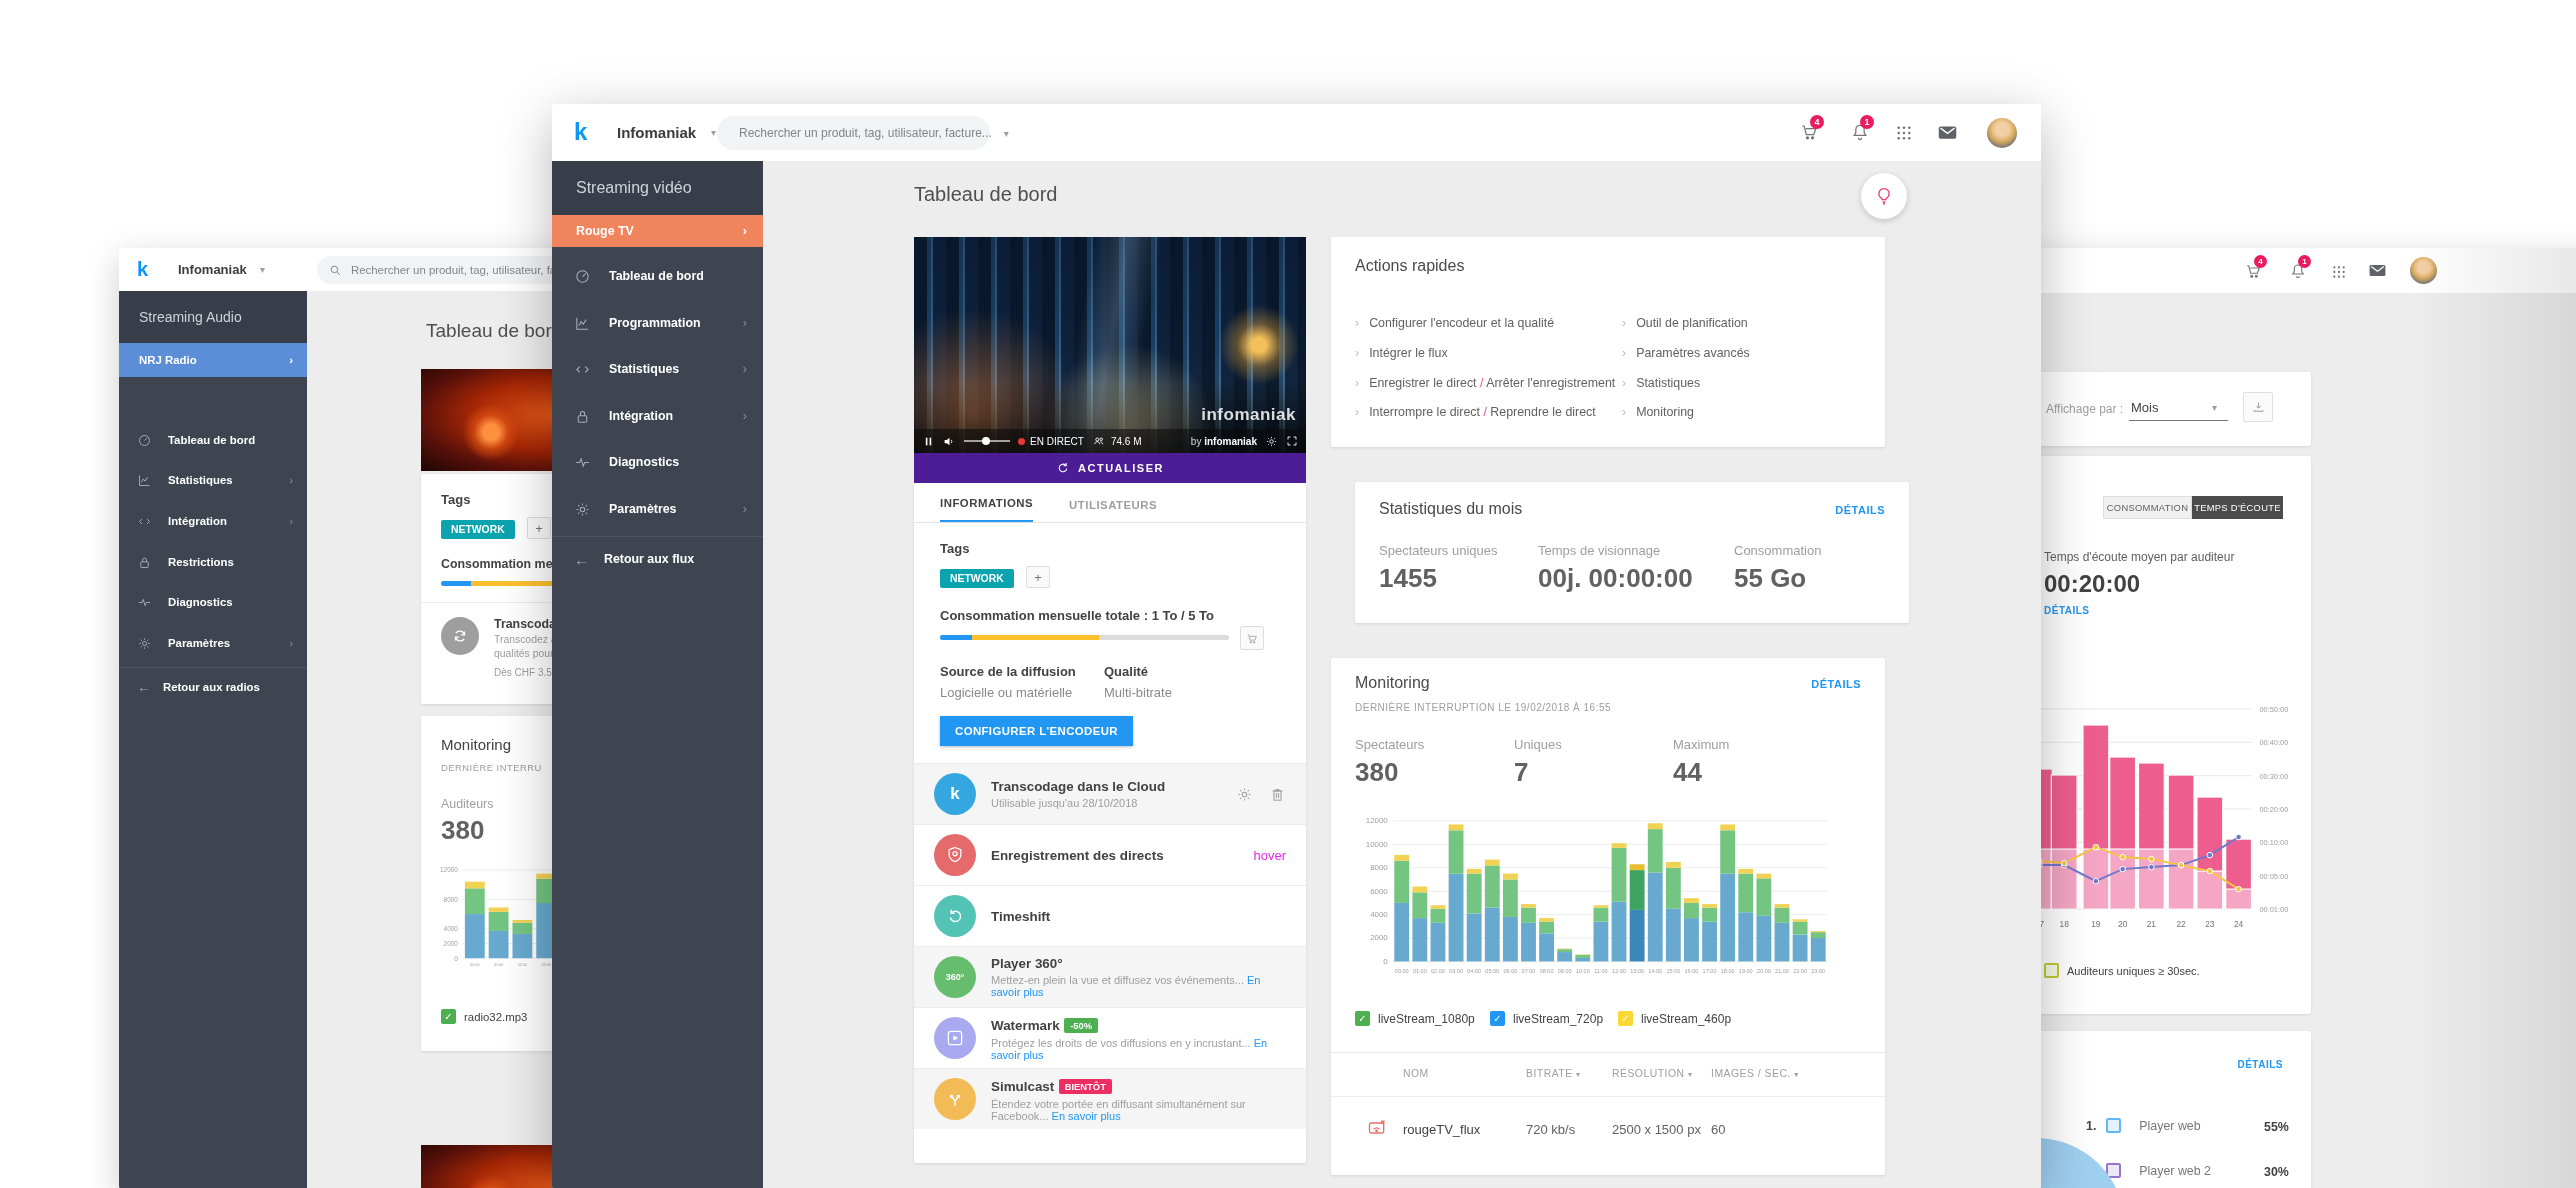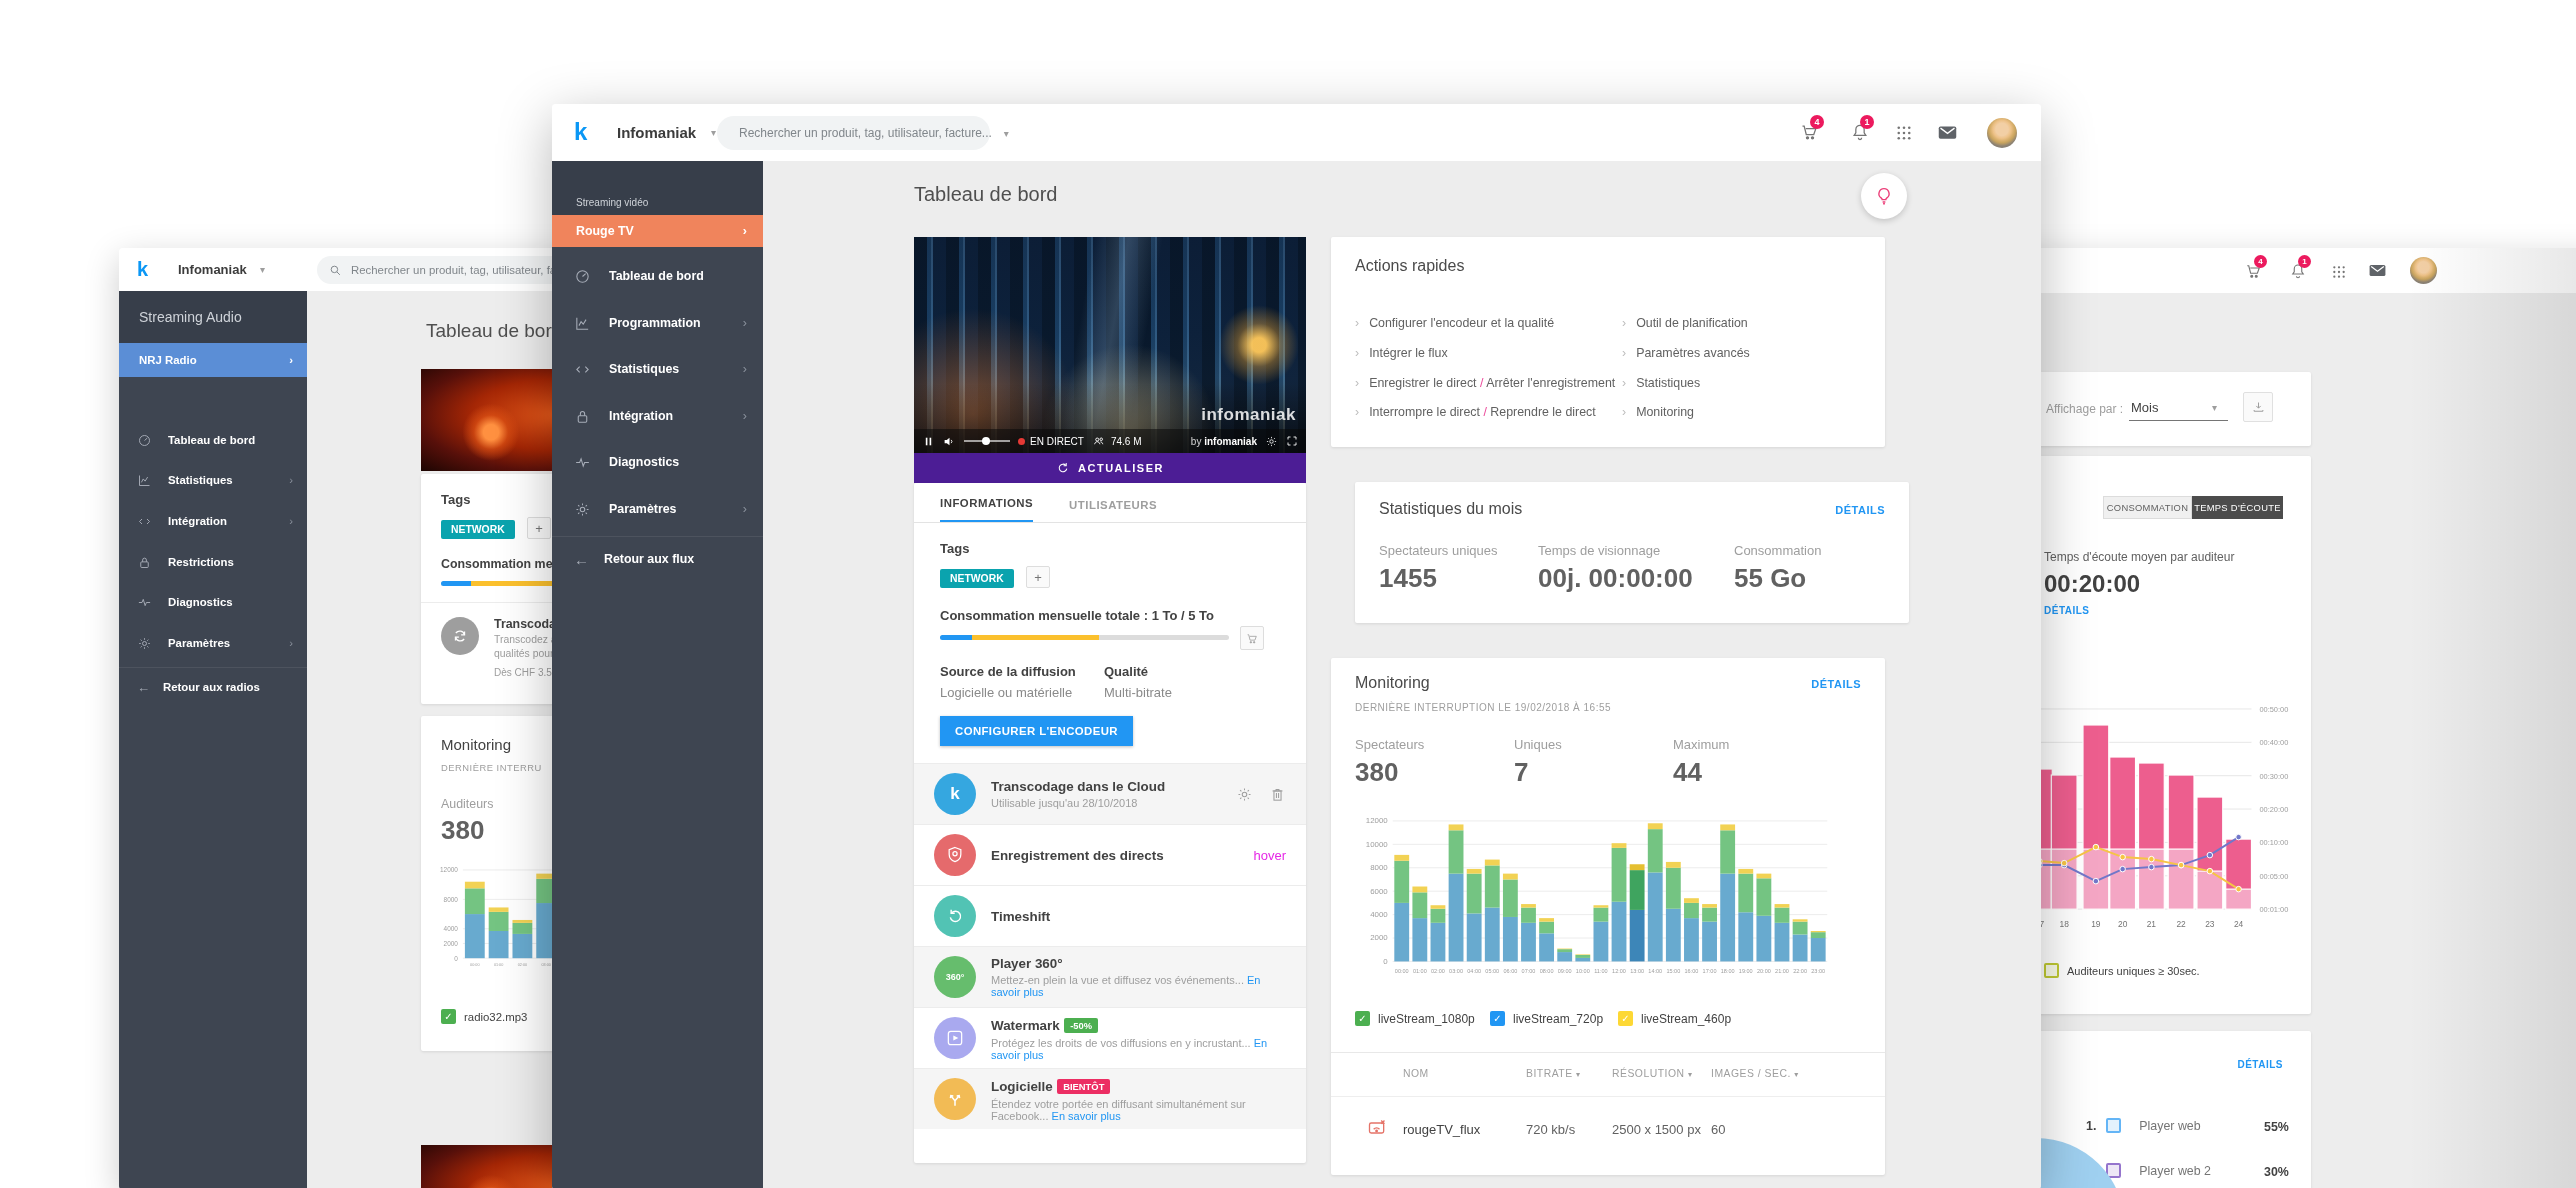--- a/index.html
+++ b/index.html
@@ -518,21 +518,21 @@
     <span class="abs gic" style="left:1343px;top:19px"><svg class="ic" width="18" height="18" viewBox="0 0 24 24">
           <use href="#ic-grid"></use>
         </svg></span>
     <span class="abs" style="left:1385px;top:18px;color:#5f6368"><svg class="ic" width="21" height="21" viewBox="0 0 24 24">
           <use href="#ic-mail"></use>
         </svg></span>
     <span class="abs avatar" style="left:1435px;top:14px;width:30px;height:30px"></span>
   </div>
 
   <div class="side" style="top:57px;width:211px">
-    <div class="side-title abs" style="left:0;right:0;top:0;height:54px;font-size:10px;padding:36px 0 0 24px">Streaming vidéo</div>
+    <div class="side-title abs" style="left:0;right:0;top:0;height:54px;font-size:16px;padding:18px 0 0 24px">Streaming vidéo</div>
     <div class="s-active orange" style="top:54px;height:32px;padding:0 16px 0 24px;font-size:12.4px">
       <span>Rouge TV</span>
       <span class="s-chev" style="color:#fff">›</span>
     </div>
     <div class="s-item" style="top:101px;height:28px;padding:0 16px 0 22px;font-size:12.4px">
       <svg class="ic s-ic" width="17" height="17" viewBox="0 0 24 24">
           <use href="#ic-dash"></use>
         </svg>
       <span class="s-lbl" style="margin-left:18px">Tableau de bord</span>
     </div>
@@ -720,21 +720,21 @@
           </div>
         </div>
         <div class="feat gray-row">
           <div class="fico" style="background:#f2bb55">
             <svg class="ic" width="20" height="20" viewBox="0 0 24 24">
                 <use href="#ic-branch"></use>
               </svg>
           </div>
           <div>
             <div>
-              <span class="ftitle">Logicielle</span>
+              <span class="ftitle">Simulcast</span>
               <span class="fbadge" style="background:#ec2e63">BIENTÔT</span>
             </div>
             <div class="fdesc">
               <span>Étendez votre portée en diffusant simultanément sur Facebook... </span><span class="flink">En savoir plus</span>
             </div>
           </div>
         </div>
       </div>
     </div>
 

